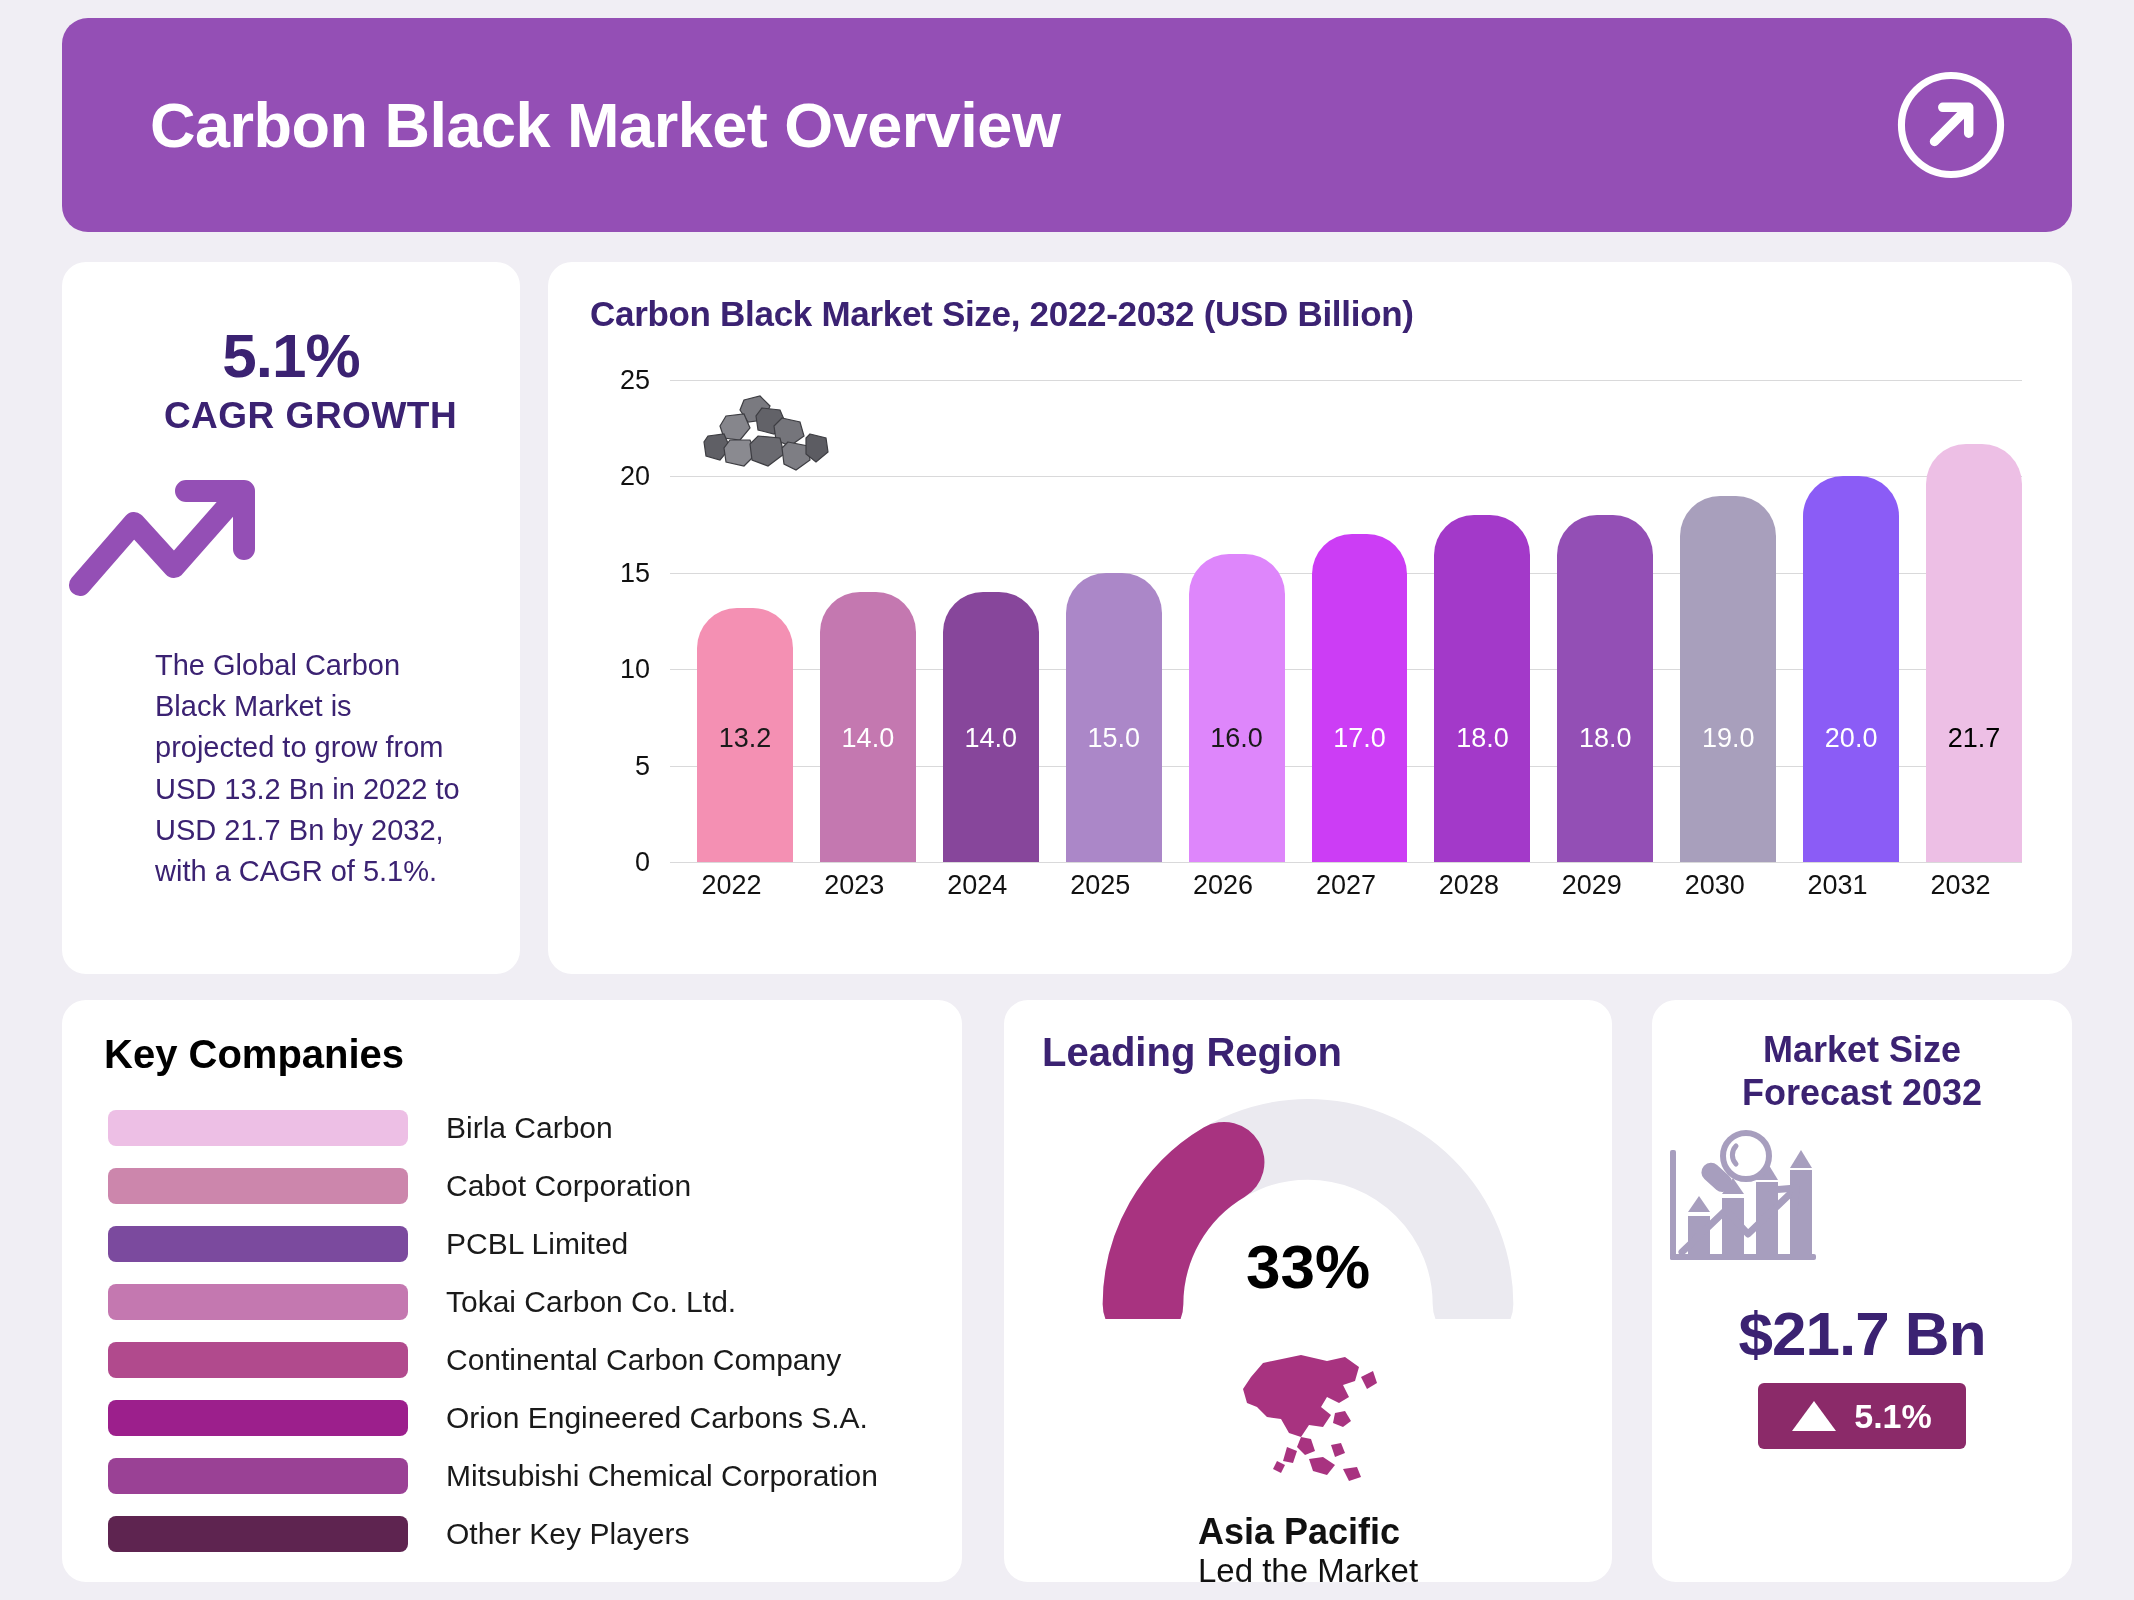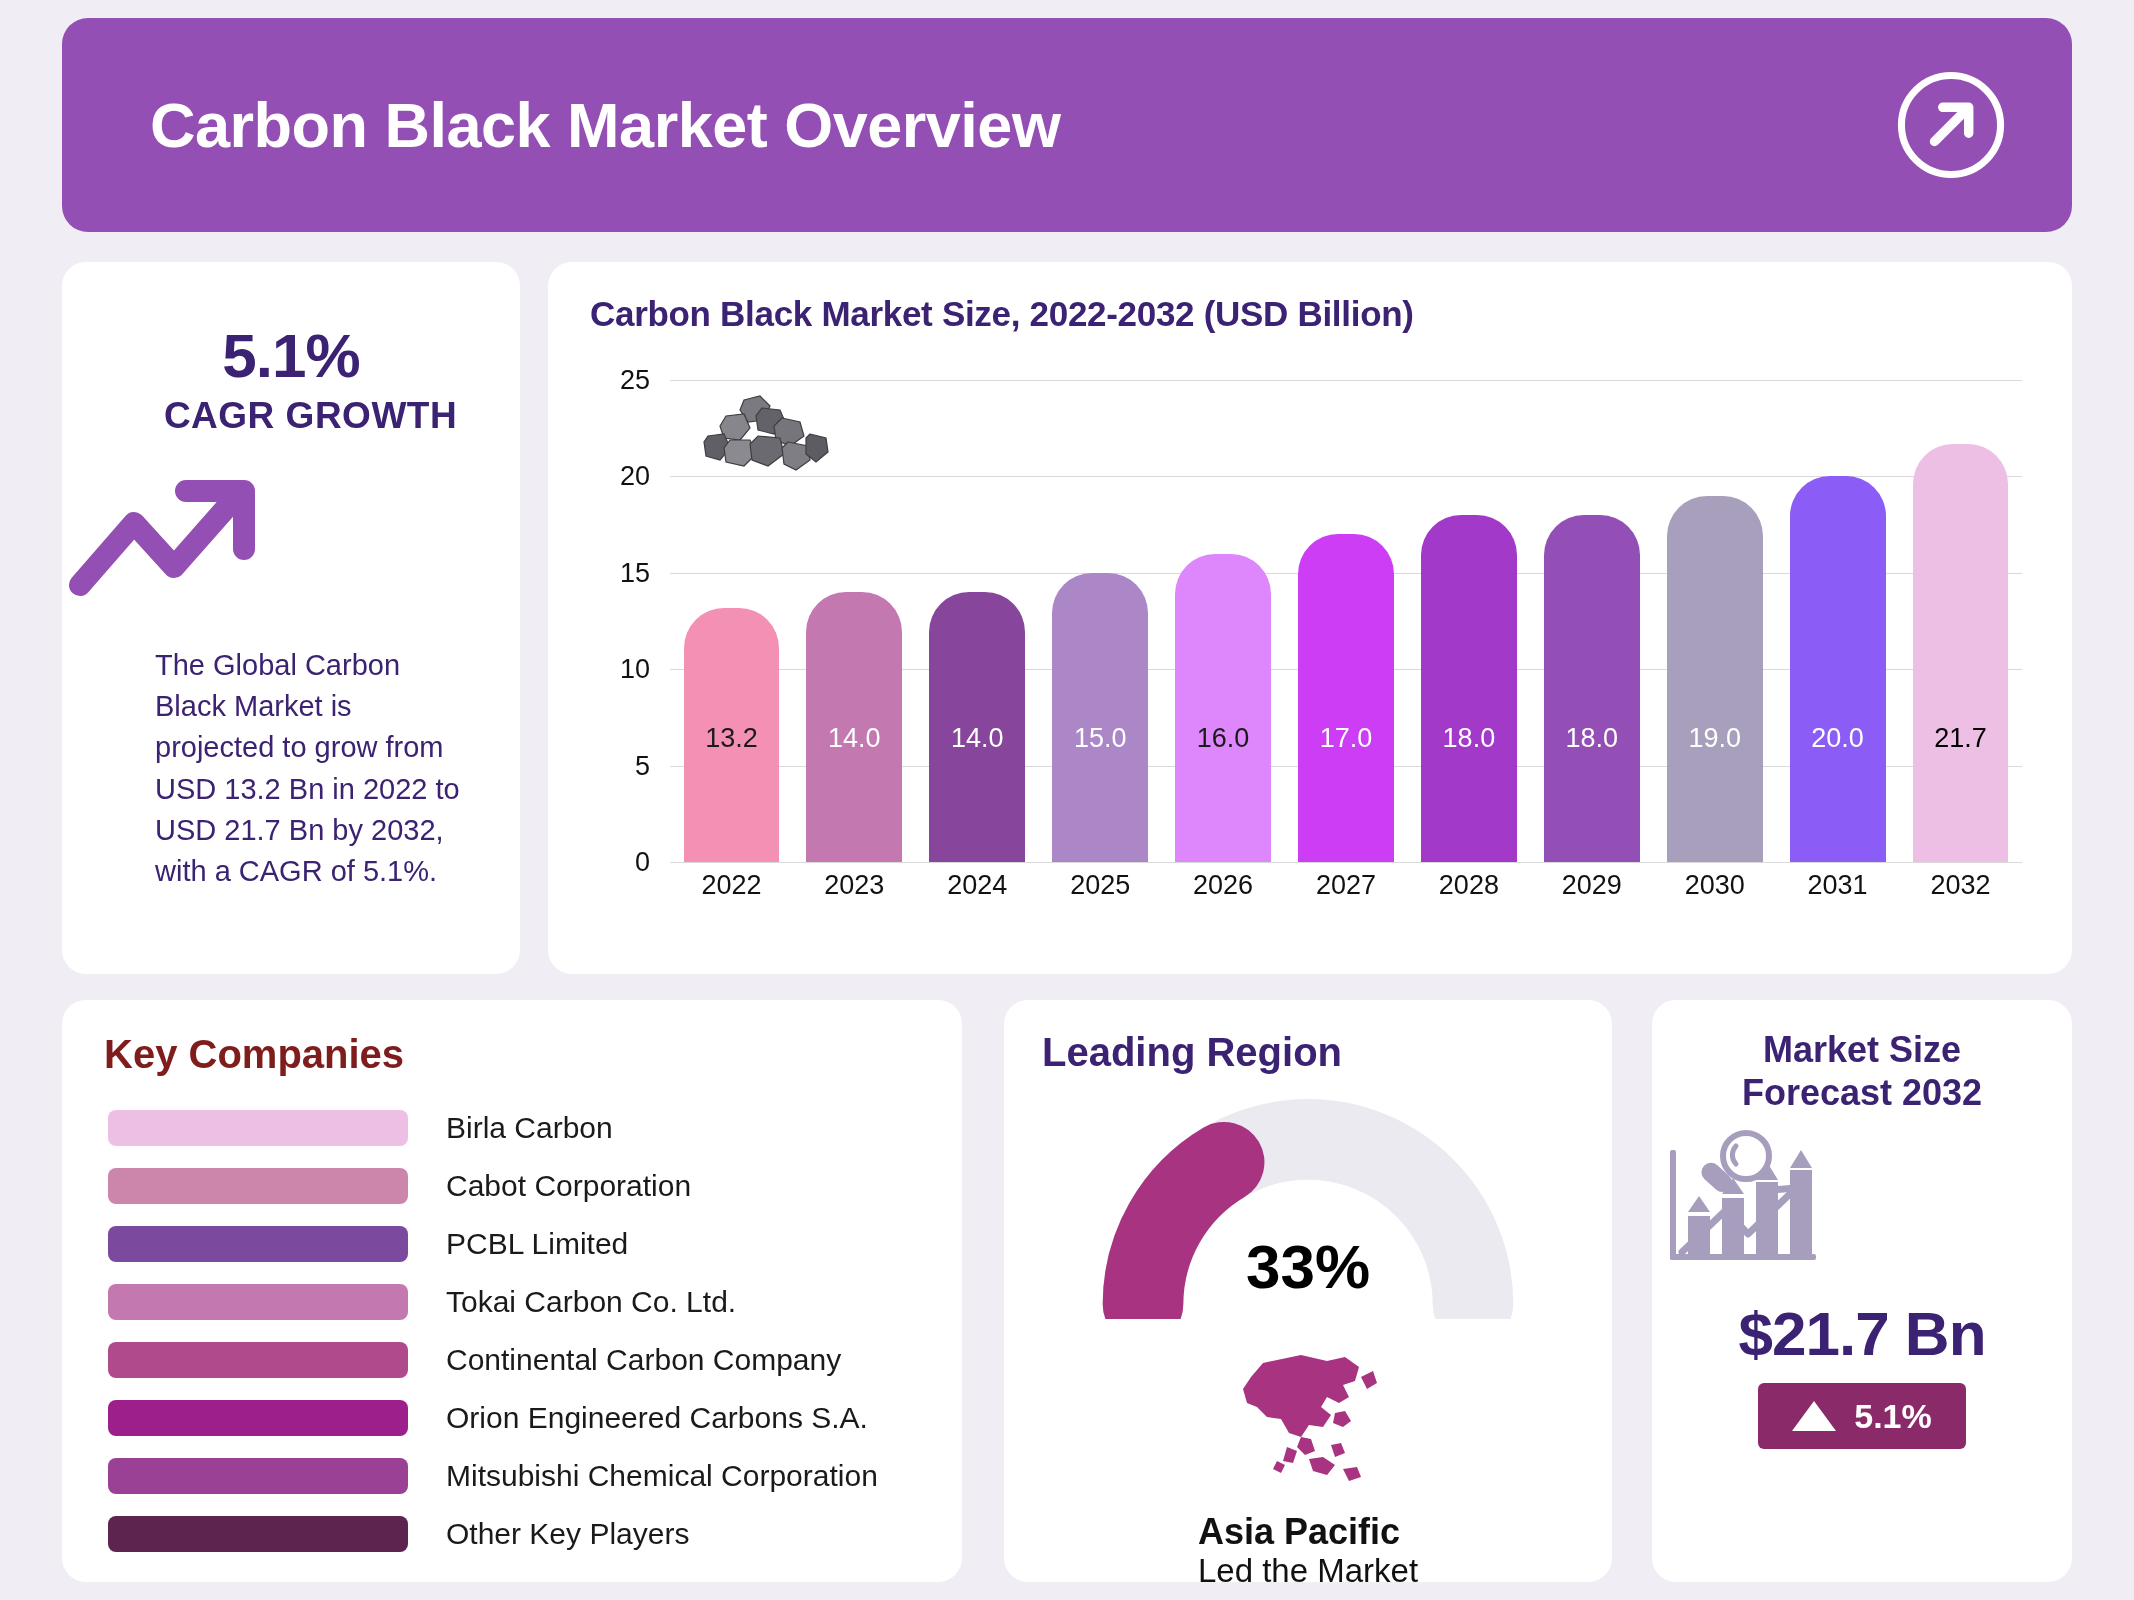--- a/index.html
+++ b/index.html
@@ -81,21 +81,21 @@
   .gridline {
     position: absolute; left: 0; right: 0; height: 1px;
     background: #d9d9da;
   }
   .bars {
     position: absolute; left: 80px; top: 0; right: 8px; height: 482px;
     display: flex; align-items: flex-end; justify-content: space-between;
   }
   .bar-slot {
     position: relative; height: 100%;
-    flex: 1 1 0; display: flex; align-items: flex-end; justify-content: center;
+    flex: 1 1 0; display: flex; align-items: flex-end; justify-content: flex-end;
   }
   .bar {
     width: 78%;
     border-radius: 40px 40px 0 0;
     position: relative;
     display: flex; align-items: flex-end; justify-content: center;
   }
   .bar-value {
     font-size: 27px; font-weight: normal;
     margin-bottom: 108px;
@@ -110,21 +110,21 @@
     font-size: 27px; color: #111;
   }
   .carbon-rocks {
     position: absolute; left: 106px; top: 12px;
     width: 140px; height: 82px;
   }
 
   
   .companies-card { left: 62px; top: 1000px; width: 900px; height: 582px; }
   .companies-title {
-    color: #7f1d1d; font-size: 40px; font-weight: bold;
+    color: #000000; font-size: 40px; font-weight: bold;
     padding: 32px 0 0 42px;
   }
   .company-list { padding: 22px 0 0 46px; }
   .company-row {
     display: flex; align-items: center;
     height: 58px;
   }
   .company-swatch {
     width: 300px; height: 36px; border-radius: 8px; flex: 0 0 auto;
   }

